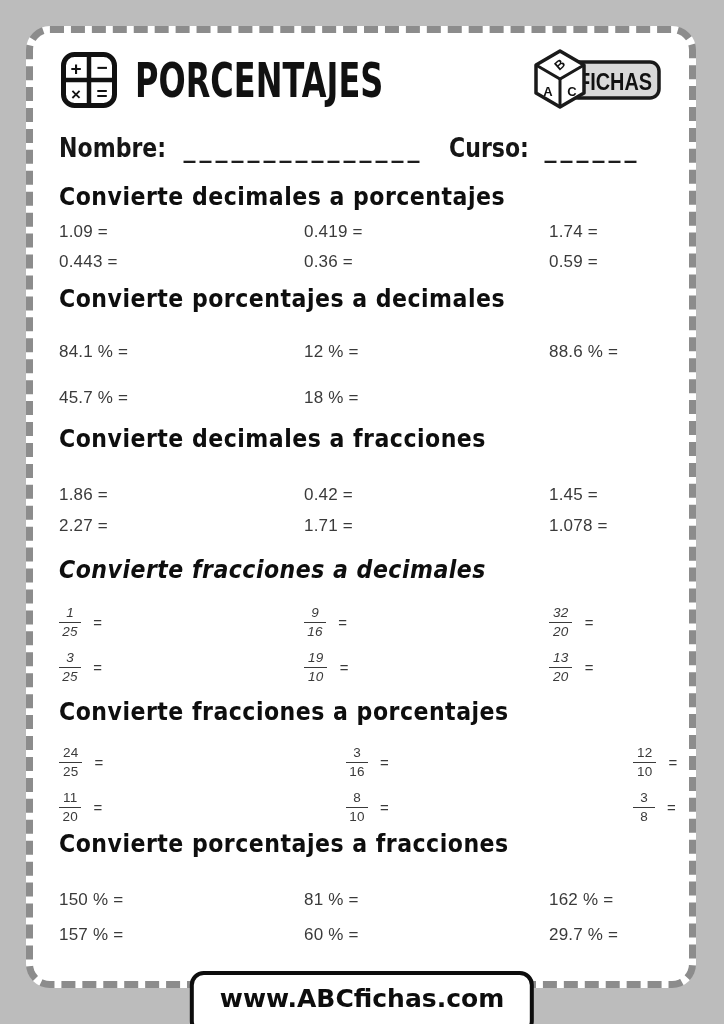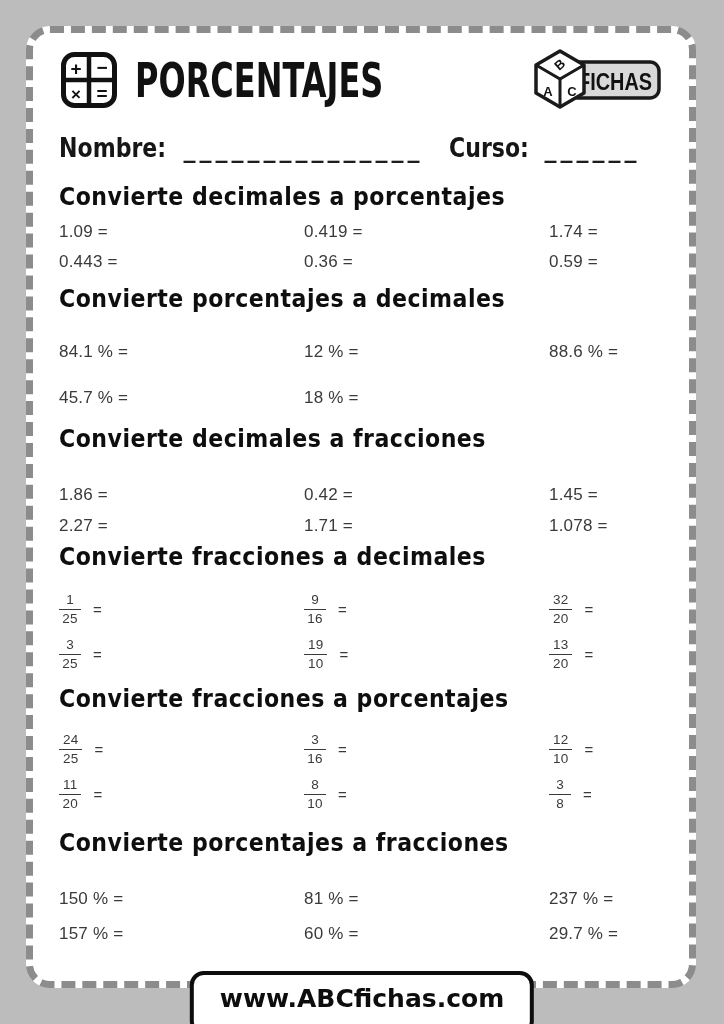--- a/index.html
+++ b/index.html
@@ -83,23 +83,23 @@
     align-items: center;
   }
   .cell {
     font-size: 17px;
     color: #3a3a3a;
     letter-spacing: 0.2px;
   }
   .sec-1 { margin-top: 16px; } .sec-1 .rows { margin-top: 8px; }  .sec-1 .row { min-height: 30px; }
   .sec-2 { margin-top: 8px; }  .sec-2 .rows { margin-top: 24px; } .sec-2 .row { min-height: 34px; margin-top: 12px; }
   .sec-3 { margin-top: 10px; } .sec-3 .rows { margin-top: 28px; } .sec-3 .row { min-height: 31px; }
-  .sec-4 { margin-top: 2px; }  .sec-4 .rows { margin-top: 18px; } .sec-4 .row { min-height: 45px; }
-  .sec-5 { margin-top: 8px; }  .sec-5 .rows { margin-top: 16px; } .sec-5 .row { min-height: 45px; }
-  .sec-6 { margin-top: 12px; }  .sec-6 .rows { margin-top: 26px; } .sec-6 .row { min-height: 35px; }
+  .sec-4 { margin-top: 15px; font-style: italic; }  .sec-4 .rows { margin-top: 18px; } .sec-4 .row { min-height: 45px; }
+  .sec-5 { margin-top: 8px; }  .sec-5 .rows { margin-top: 16px; } .sec-5 .row { min-height: 45px; gap: 42px; }
+  .sec-6 { margin-top: 0px; }  .sec-6 .rows { margin-top: 26px; } .sec-6 .row { min-height: 35px; }
   
   .frac-cell { display: flex; align-items: center; gap: 12px; }
   .frac {
     display: inline-block;
     text-align: center;
     font-size: 13.5px;
     color: #3a3a3a;
     line-height: 16px;
   }
   .frac .num {
@@ -314,21 +314,21 @@
       </div>
     </div>
   </section>
 
   <section class="sec-6">
     <h2>Convierte porcentajes a fracciones</h2>
     <div class="rows">
       <div class="row">
         <div class="cell">150 % =</div>
         <div class="cell">81 % =</div>
-        <div class="cell">237 % =</div>
+        <div class="cell">162 % =</div>
       </div>
       <div class="row">
         <div class="cell">157 % =</div>
         <div class="cell">60 % =</div>
         <div class="cell">29.7 % =</div>
       </div>
     </div>
   </section>
 
 </div>

